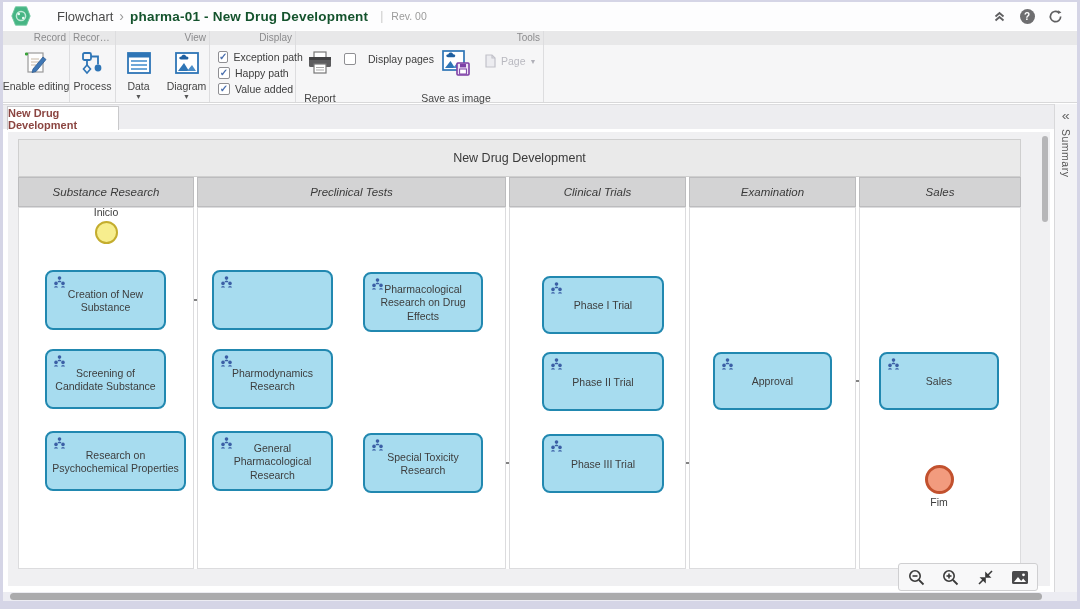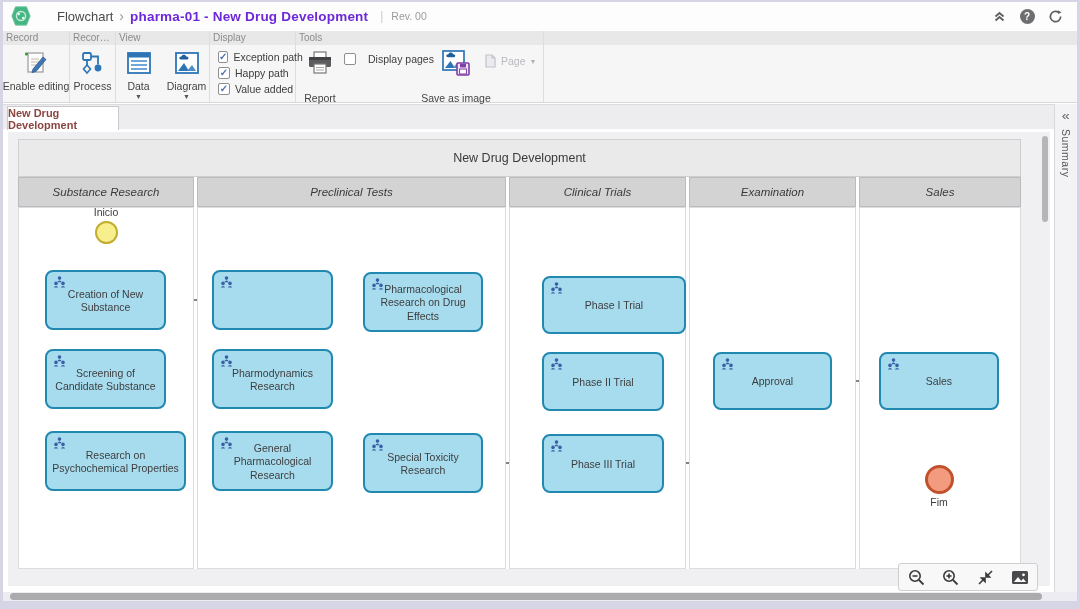--- a/index.html
+++ b/index.html
@@ -5,33 +5,33 @@
   * { margin:0; padding:0; box-sizing:border-box; }
   html,body { width:1080px; height:609px; overflow:hidden; }
   body { background:#d5d5e6; font-family:"Liberation Sans", sans-serif; position:relative; }
   #win { position:absolute; left:3px; top:2px; width:1074px; height:599px; background:#ffffff; }
 
   
   #titlebar { position:absolute; left:0; top:0; width:100%; height:28px; background:#fdfdfe; display:flex; align-items:center; }
   #logo { width:22px; height:22px; margin-left:7px; flex:0 0 auto; }
   .crumb { font-size:13px; color:#4a4a4a; margin-left:25px; }
   .crumb-sep { font-size:14px; color:#9a9a9a; margin:0 6px; }
-  .doc-title { font-size:13.5px; font-weight:bold; color:#6d28d9; letter-spacing:.2px;text-align:center; }
+  .doc-title { font-size:13.5px; font-weight:bold; color:#14532d; letter-spacing:.2px;text-align:center; }
   .title-div { color:#c9c9c9; font-size:12px; margin:0 8px 0 12px; }
   .rev { font-size:10.5px; color:#9b9b9b; }
   #tb-right { margin-left:auto; display:flex; align-items:center; gap:12px; padding-right:14px; }
   .tb-icon { width:16px; height:16px; display:flex; align-items:center; justify-content:center; cursor:pointer; }
   #help-badge { width:15px; height:15px; border-radius:50%; background:#6e6e70; color:#fff; font-size:10px; font-weight:bold; display:flex; align-items:center; justify-content:center; }
 
   
   #ribbon { position:absolute; left:0; top:29px; width:100%; height:72px;
             background:linear-gradient(#e8e8e9 0, #e8e8e9 14px, #f6f6f7 14px, #f6f6f7 100%);
             border-bottom:1px solid #d8d8d9; display:flex; }
   .rgroup { height:100%; border-right:1px solid #dddddf; display:flex; flex-direction:column; flex:0 0 auto; }
-  .rgroup-label { height:14px; font-size:10px; color:#8b8b8d; text-align:left; line-height:14px;
+  .rgroup-label { height:14px; font-size:10px; color:#8b8b8d; text-align:right; line-height:14px;
                   overflow:hidden; white-space:nowrap; text-overflow:ellipsis; padding:0 3px; }
   .rgroup-body { flex:1; display:flex; justify-content:center; align-items:flex-start; position:relative; }
   .rbtn { display:flex; flex-direction:column; align-items:center; padding-top:3px; cursor:pointer; min-width:44px; }
   .rbtn .ico { height:30px; display:flex; align-items:center; justify-content:center; }
   .rbtn .lbl { font-size:10.5px; color:#444; margin-top:2px; white-space:nowrap; }
   .caret { font-size:7px; color:#555; margin-top:1px; }
   .cbcol { display:flex; flex-direction:column; gap:4px; padding:6px 0 0 8px; width:100%; }
   .cbrow { display:flex; align-items:center; gap:5px; cursor:pointer; }
   .cb { width:12px; height:12px; background:#fff; border:1px solid #8f8f93; border-radius:2px;
         font-size:10px; line-height:10px; color:#4a6fae; text-align:center; font-weight:bold; }
@@ -405,21 +405,21 @@
             <circle cx="6.5" cy="2.1" r="1.8"></circle>
             <path d="M4.4 6.2a2.15 2.15 0 0 1 4.2 0z"></path>
             <circle cx="3" cy="7.4" r="1.8"></circle>
             <path d="M.9 11.6a2.15 2.15 0 0 1 4.2 0z"></path>
             <circle cx="10" cy="7.4" r="1.8"></circle>
             <path d="M7.9 11.6a2.15 2.15 0 0 1 4.2 0z"></path>
           </g>
         </svg>
         <span>Special Toxicity Research</span>
       </div>
-      <div class="node" style="left: 534px; top: 144px; width: 144px; height: 58px;">
+      <div class="node" style="left: 534px; top: 144px; width: 122px; height: 58px;">
         <svg class="org" width="13" height="12" viewBox="0 0 13 12">
           <g fill="#3b5fa5">
             <circle cx="6.5" cy="2.1" r="1.8"></circle>
             <path d="M4.4 6.2a2.15 2.15 0 0 1 4.2 0z"></path>
             <circle cx="3" cy="7.4" r="1.8"></circle>
             <path d="M.9 11.6a2.15 2.15 0 0 1 4.2 0z"></path>
             <circle cx="10" cy="7.4" r="1.8"></circle>
             <path d="M7.9 11.6a2.15 2.15 0 0 1 4.2 0z"></path>
           </g>
         </svg>

